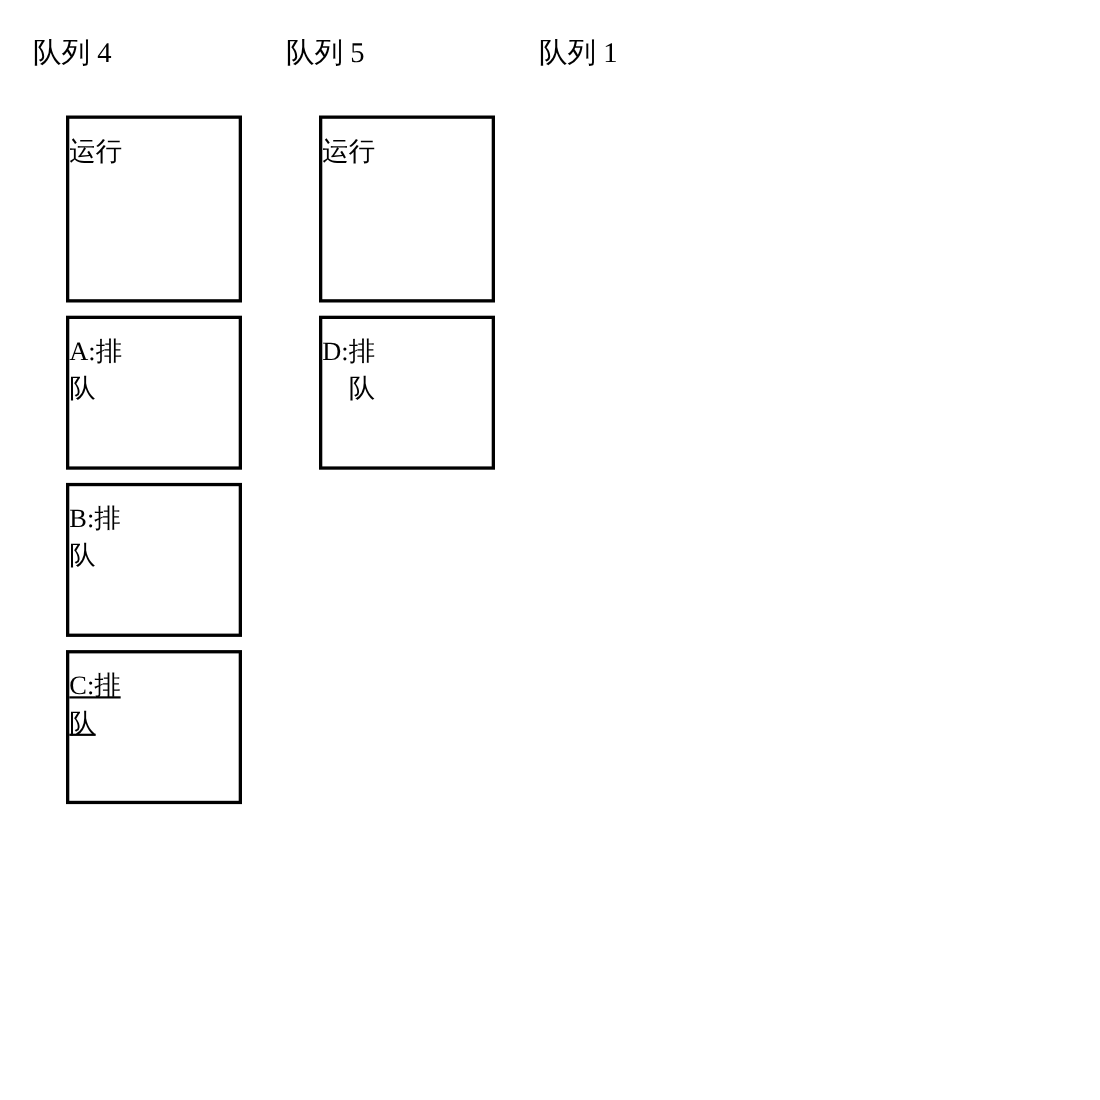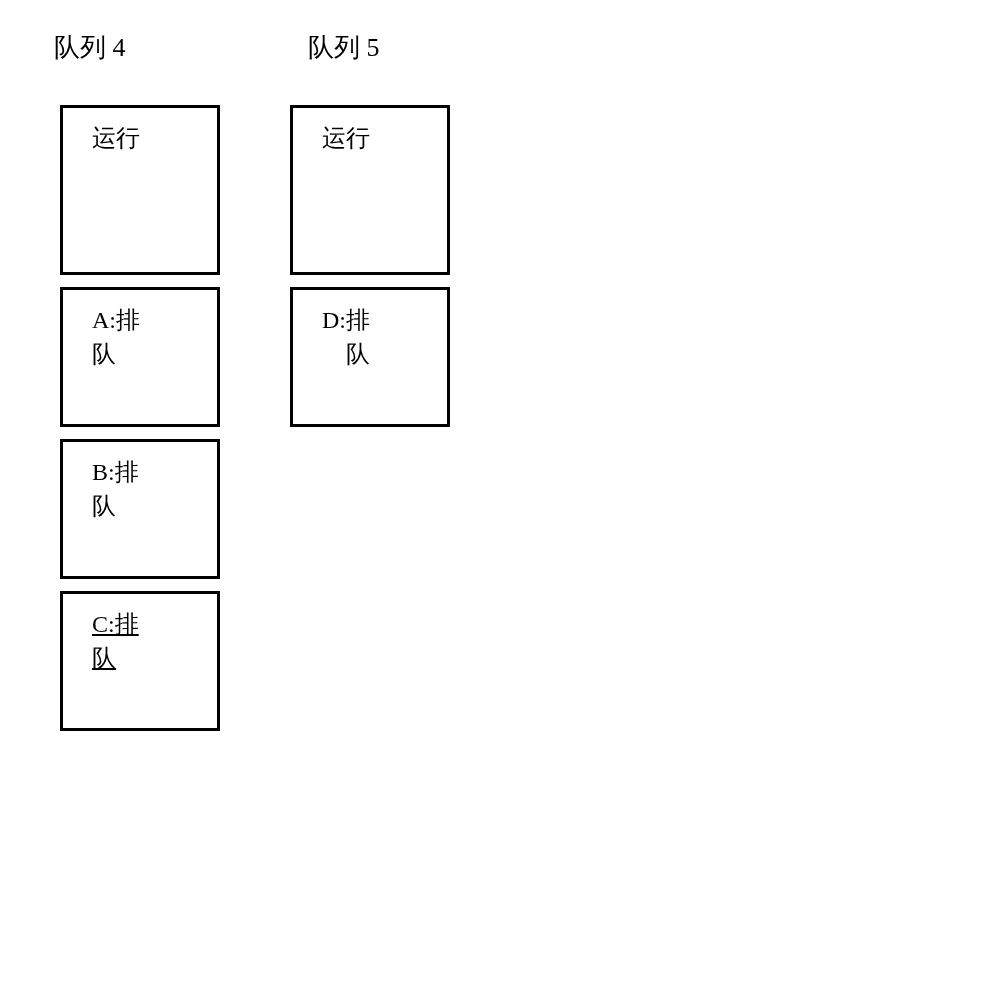--- a/index.html
+++ b/index.html
@@ -31,21 +31,20 @@
       margin-bottom: 40px;
       padding-left: 10px;
     }
 
     .queue-header {
       font-size: 26px;
       font-weight: normal;
       color: #000;
       width: 230px;
       text-align: left;
-      margin-left: 24px;
     }
 
     .columns {
       display: flex;
       flex-direction: row-reverse;
       align-items: flex-start;
       gap: 0;
       padding-left: 10px;
     }
 
@@ -56,36 +55,37 @@
       gap: 12px;
     }
 
     .queue-box {
       border: 3px solid #000;
       width: 160px;
       min-height: 140px;
       display: flex;
       align-items: flex-start;
       justify-content: flex-start;
-      padding: 14px 29px;
+      padding: 14px 0;
       font-size: 24px;
       color: #000;
       line-height: 1.4;
     }
 
     .queue-box.running {
       min-height: 170px;
     }
   </style>
 </head>
 <body>
 
 <div class="page">
   <div class="header-row">
 
+  <div class="queue-header">队列 1</div>
       <div class="queue-header">队列 5</div>
       <div class="queue-header">队列 4</div>
     </div>
   <div class="columns">
 
   <div class="column"></div>
       <div class="column"></div>
       <div class="column">
         <div class="queue-box running" style="white-space: pre-line;">运行</div>
         <div class="queue-box" style="white-space: pre-line; text-align: right;">D:排

